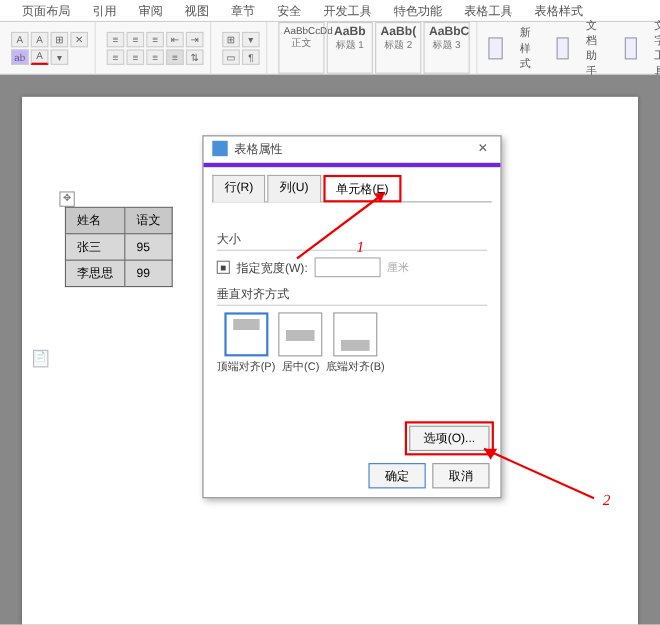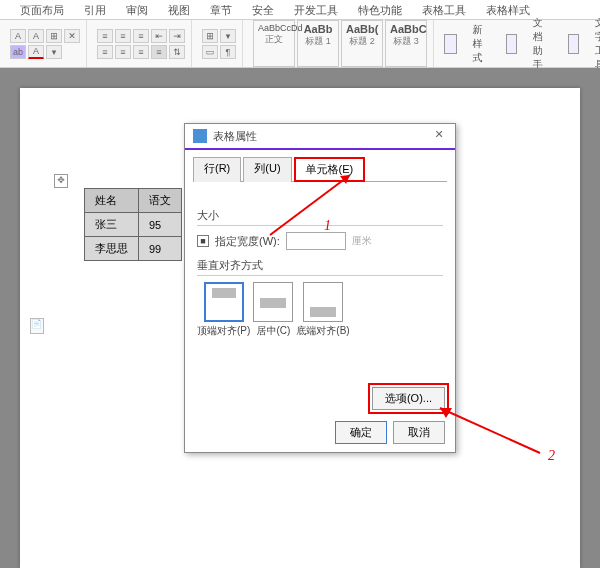--- a/index.html
+++ b/index.html
@@ -18,28 +18,28 @@
 .style-title { font-weight: bold; font-size: 11px; }
 .style-sub { font-size: 9px; color: #777; }
 .big-btn { display: flex; flex-direction: row; align-items: center; gap: 16px; padding: 0 6px; }
 .big-btn .ico { width: 20px; height: 20px; border: 1px solid #999; background: #eef; }
 
 
 .doc-area { background: #888; height: 500px; padding: 20px 0 0 0; position: relative; }
 .page { background: #fff; width: 560px; height: 480px; margin: 0 auto; position: relative; box-shadow: 0 0 4px rgba(0,0,0,.3); }
 
 
-.doc-table { position: absolute; left: 64px; top: 100px; border-collapse: collapse; font-size: 11px; }
+.doc-table { position: absolute; left: 39px; top: 100px; border-collapse: collapse; font-size: 11px; }
 .doc-table td { border: 1px solid #666; padding: 4px 10px; background: #d8d8d8; min-width: 40px; }
 .doc-table .hdr { background: #c8c8c8; }
 .move-handle { position: absolute; left: 34px; top: 86px; width: 14px; height: 14px; border: 1px solid #999; background: #fff; font-size: 9px; text-align: center; color: #777; }
 
 
 .dialog { position: absolute; left: 184px; top: 123px; width: 272px; height: 330px; background: #fff; border: 1px solid #888; box-shadow: 2px 2px 6px rgba(0,0,0,.3); font-size: 11px; }
-.dlg-title { display: flex; align-items: center; padding: 4px 8px; border-bottom: 2px solid #6d28d9; }
+.dlg-title { display: flex; padding: 4px 8px; border-bottom: 4px solid #6d28d9; }
 .dlg-title .ico { width: 14px; height: 14px; background: #4a90d9; margin-right: 6px; }
 .dlg-title .txt { flex: 1; color: #444; }
 .dlg-close { width: 16px; height: 16px; text-align: center; cursor: pointer; color: #666; }
 
 .dlg-tabs { display: flex; margin: 6px 8px 0 8px; border-bottom: 1px solid #aaa; font-size: 11px; }
 .dlg-tab { padding: 3px 10px; border: 1px solid #aaa; border-bottom: none; margin-right: 2px; background: #f0f0f0; cursor: pointer; position: relative; top: 1px; }
 .dlg-tab.active { background: #fff; border-bottom: 1px solid #fff; }
 .red-box-tab { border: 2px solid #e00 !important; }
 
 .dlg-body { padding: 6px 12px; color: #444; }

